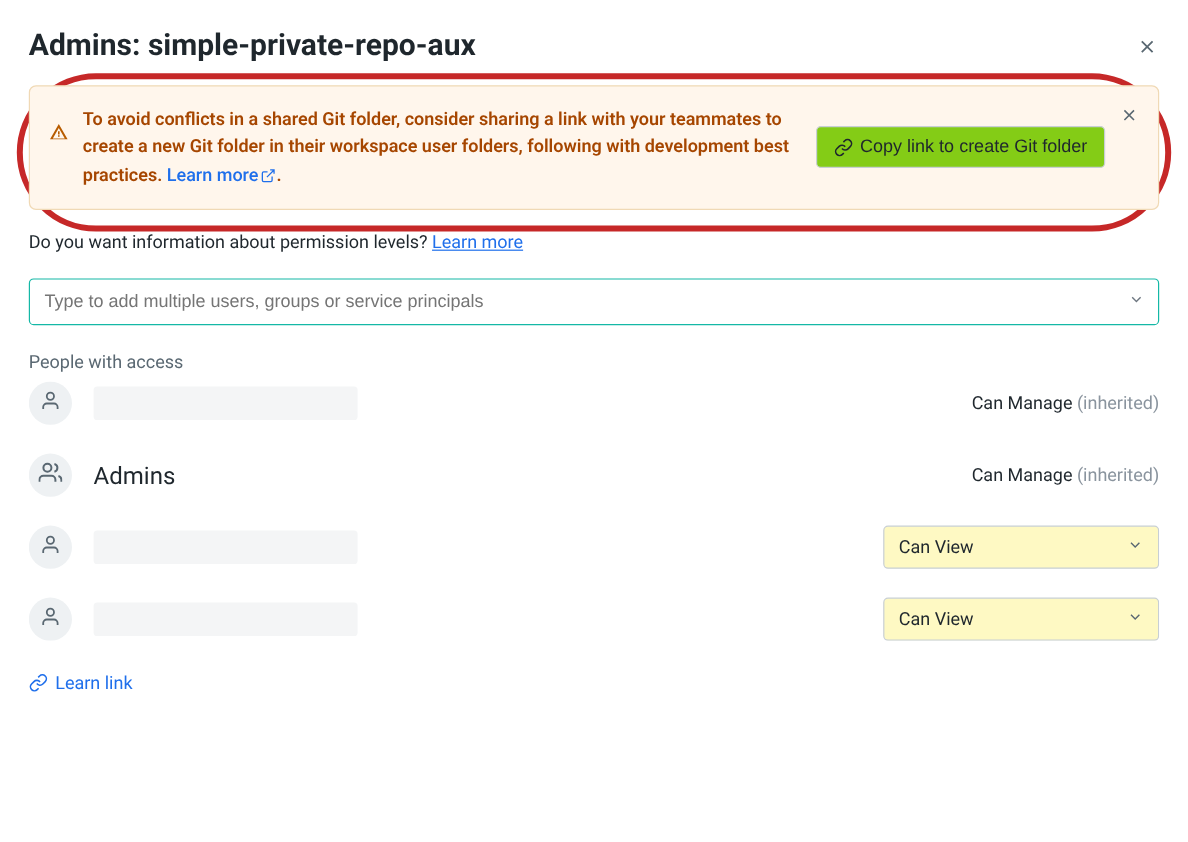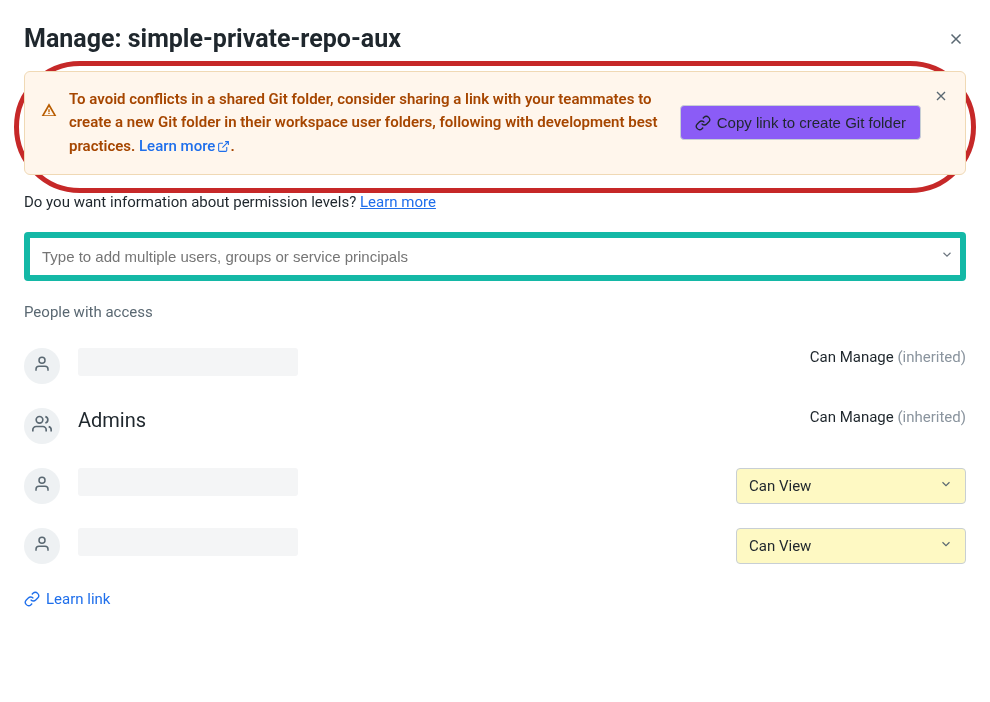--- a/index.html
+++ b/index.html
@@ -60,21 +60,21 @@
       line-height: 1.55;
       flex: 1;
     }
     .banner-text .learn-link {
       color: #1f6feb;
       font-weight: 500;
       cursor: pointer;
     }
     .banner-text .learn-link svg { vertical-align: -2px; margin-left: 2px; }
     .copy-git-btn {
-      background: #8b5cf6;
+      background: #84cc16;
       border: 1px solid #c8cfd4;
       border-radius: 4px;
       padding: 8px 14px;
       font-size: 15px;
       display: inline-flex;
       align-items: center;
       gap: 6px;
       cursor: pointer;
       color: #1f272d;
       flex-shrink: 0;
@@ -90,21 +90,21 @@
       color: #1f272d;
       margin-bottom: 21px;
     }
     .perm-info a {
       color: #1f6feb;
       text-decoration: underline;
       cursor: pointer;
     }
     .user-input {
       width: 100%;
-      border: 6px solid #14b8a6;
+      border: 1px solid #14b8a6;
       border-radius: 4px;
       padding: 10px 36px 10px 12px;
       font-size: 15px;
       color: #6e7781;
       background: #fff;
       position: relative;
     }
     .user-input-wrap {
       position: relative;
       margin-bottom: 22px;
@@ -113,31 +113,32 @@
       position: absolute;
       right: 12px;
       top: 50%;
       transform: translateY(-50%);
       color: #6e7781;
       pointer-events: none;
     }
     .section-label {
       font-size: 15px;
       color: #5a6872;
-      margin-bottom: 27px;
+      margin-bottom: 7px;
     }
     .access-list {
       display: flex;
       flex-direction: column;
       gap: 24px;
       max-height: 280px;
       overflow: hidden;
     }
     .access-row {
       display: flex;
+      align-items: center;
       gap: 18px;
     }
     .avatar {
       width: 36px; height: 36px;
       border-radius: 50%;
       background: #eef1f3;
       display: flex; align-items: center; justify-content: center;
       color: #5a6872;
       flex-shrink: 0;
     }
@@ -188,21 +189,21 @@
       display: inline-flex;
       align-items: center;
       gap: 6px;
       cursor: pointer;
     }
   </style>
 </head>
 <body>
 
 <div class="header">
-  <div class="title">Manage: simple-private-repo-aux</div>
+  <div class="title">Admins: simple-private-repo-aux</div>
   <div class="close-x">
     <svg width="18" height="18" viewBox="0 0 24 24" fill="none" stroke="currentColor" stroke-width="2">
         <path d="M18 6L6 18M6 6l12 12"></path>
       </svg>
   </div>
 </div>
 
 <div class="banner-wrap">
   <div class="banner-circle"></div>
   <div class="banner">

